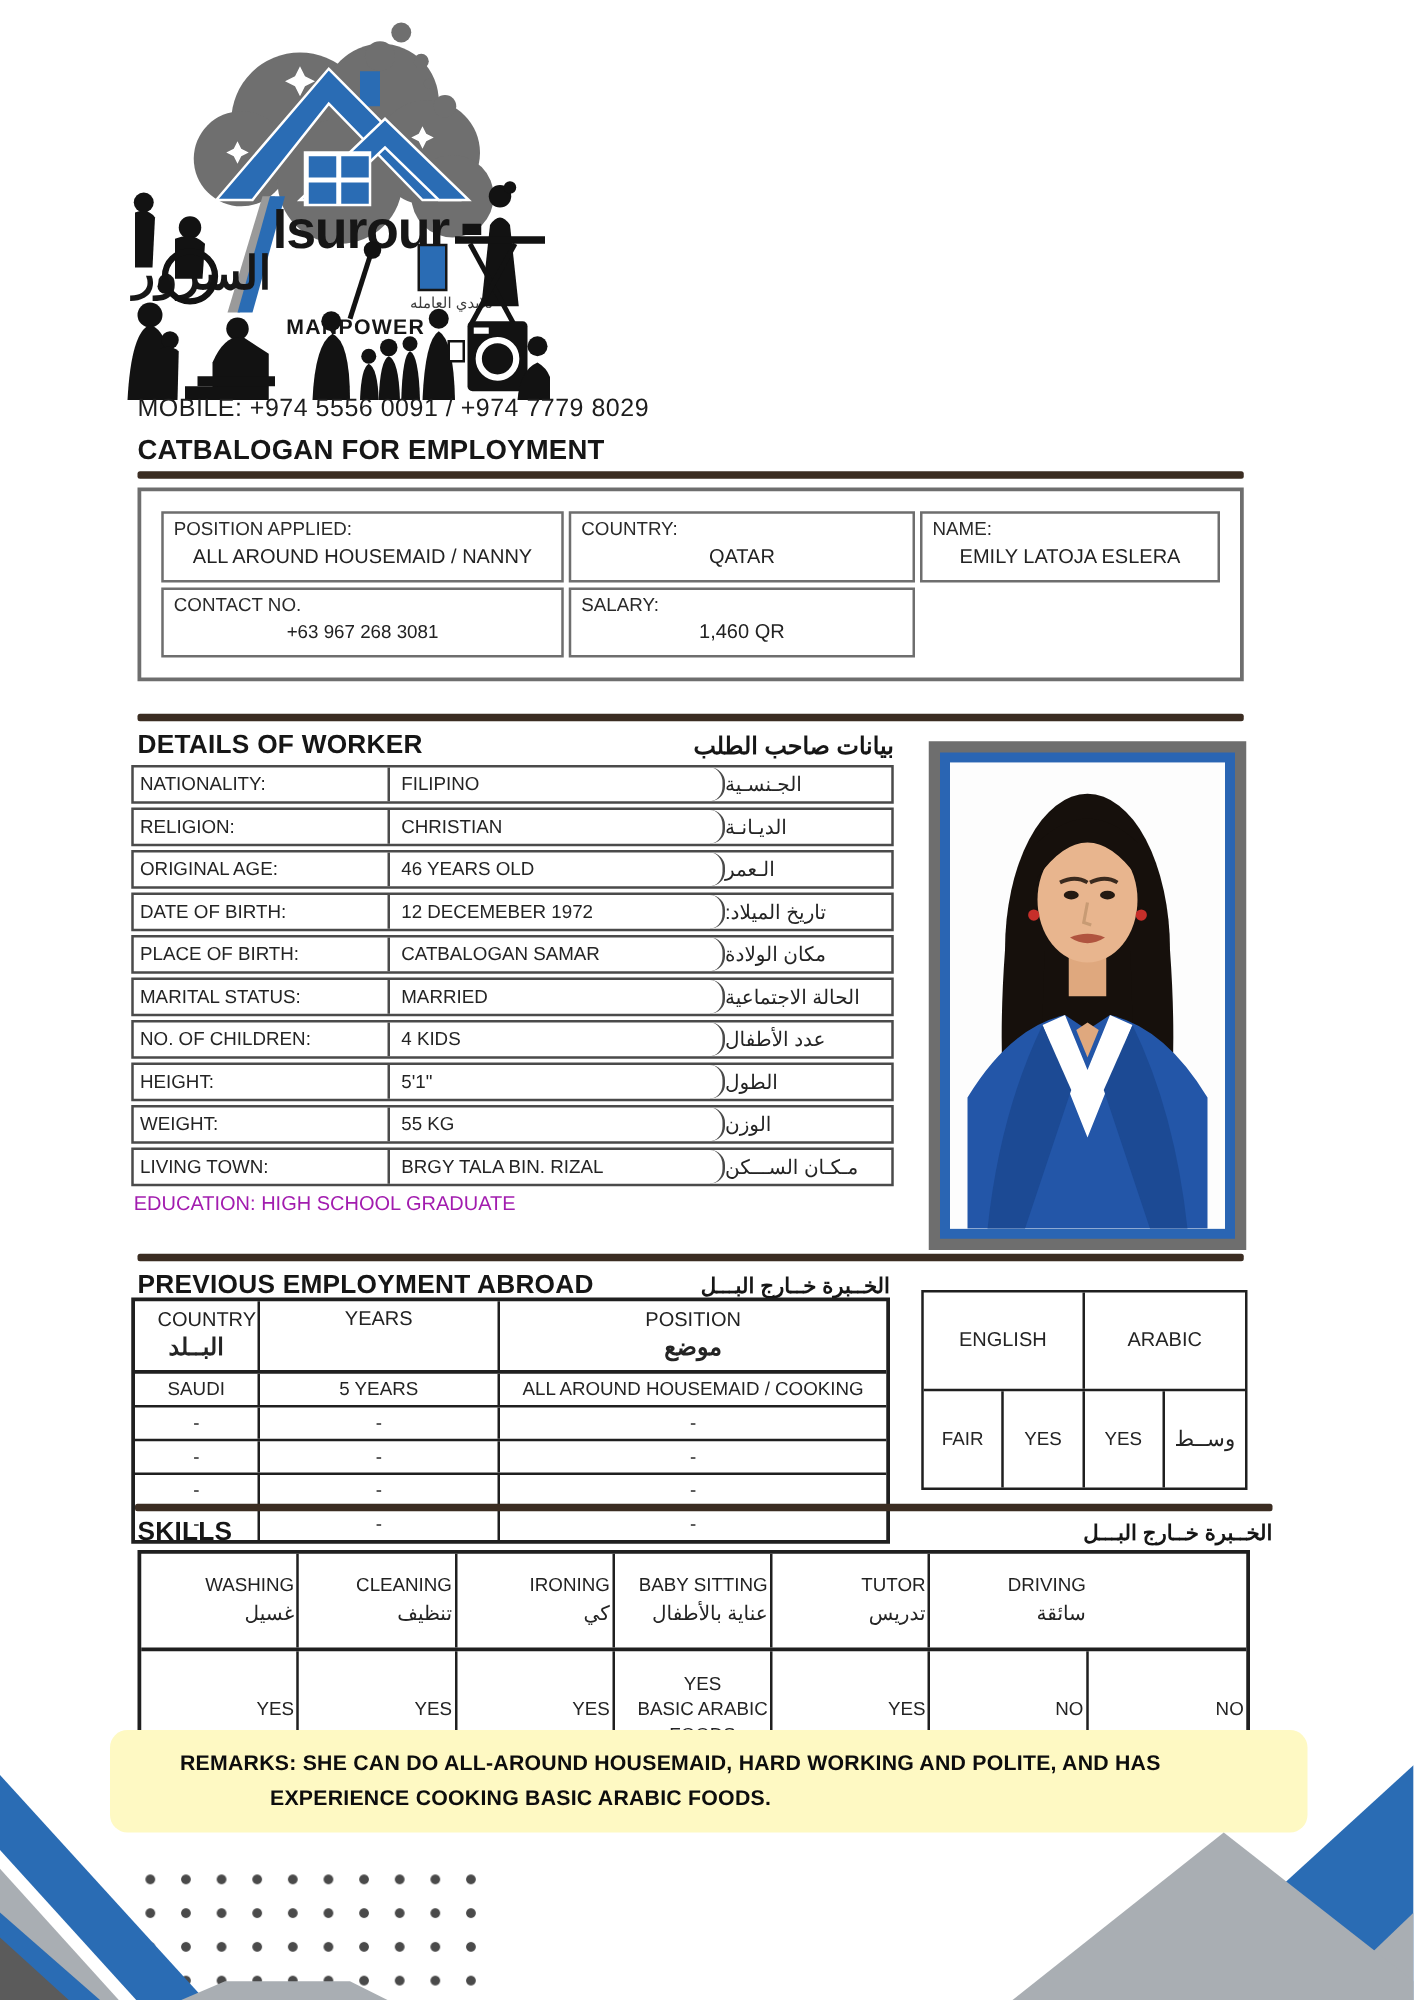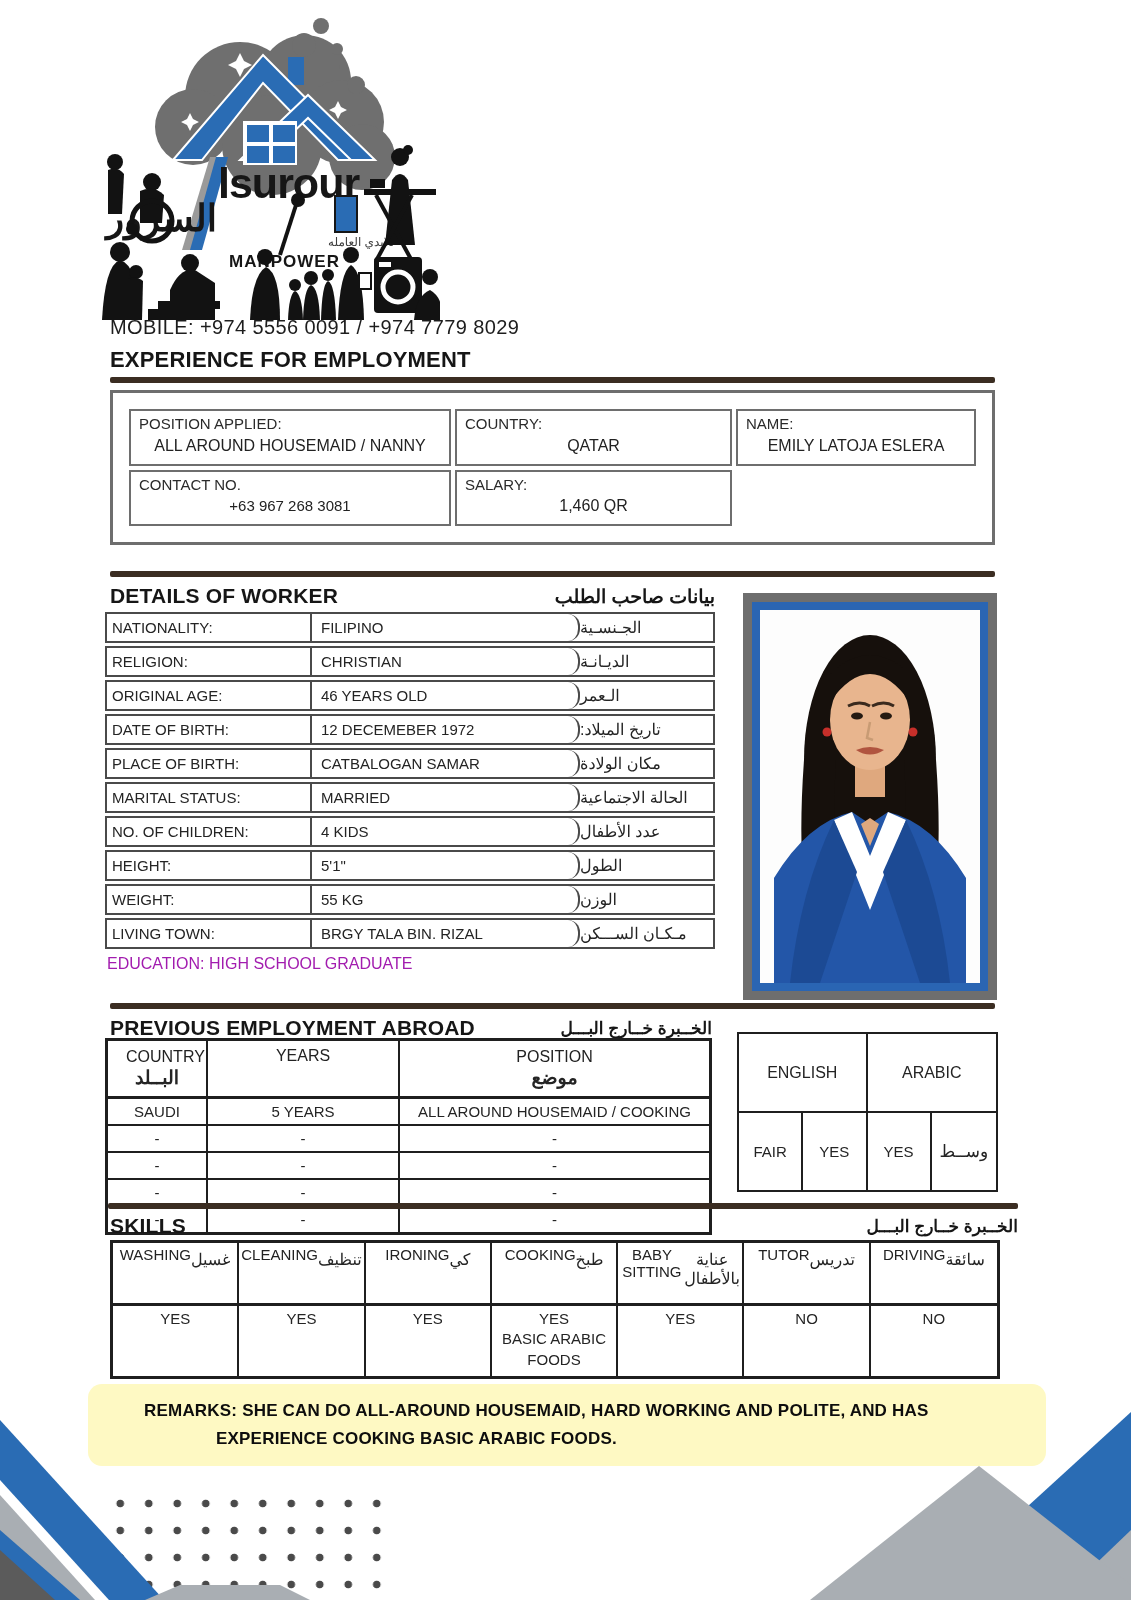--- a/index.html
+++ b/index.html
@@ -54,22 +54,22 @@
   .lang-top div{height:77px;display:flex;align-items:center;justify-content:center;font-size:16px;}
   .lang-top div:first-child{border-right:2px solid #1f1f1f;}
   .lang-bottom{display:grid;grid-template-columns:1fr 1fr 1fr 1fr;}
   .lang-bottom div{height:77px;display:flex;align-items:center;justify-content:center;font-size:15px;border-right:2px solid #1f1f1f;}
   .lang-bottom div:last-child{border-right:none;font-size:17px;direction:rtl;}
 
   
   .skills-table{left:110px;top:1240px;width:890px;border:3px solid #1f1f1f;box-sizing:border-box;}
   .sk-row{display:grid;grid-template-columns:repeat(7,1fr);}
   .sk-head{border-bottom:3px solid #1f1f1f;}
-  .sk-cell{border-right:2px solid #1f1f1f;display:flex;flex-direction:row;align-items:flex-start;justify-content:center;
-           min-height:60px;padding:3px 2px;box-sizing:border-box;text-align:center;}
+  .sk-cell{border-right:2px solid #1f1f1f;display:flex;flex-direction:column;align-items:flex-end;justify-content:center;
+           min-height:60px;padding:17px 2px;box-sizing:border-box;text-align:center;}
   .sk-row .sk-cell:last-child{border-right:none;}
   .sk-en{font-size:15px;color:#222;}
   .sk-ar{font-size:16px;direction:rtl;margin-top:4px;}
   .sk-val{font-size:15px;min-height:70px;white-space:pre-line;line-height:1.35;}
 
   
   .remarks{left:88px;top:1384px;width:958px;background:#fef9c3;border-radius:14px;
            padding:13px 24px 13px 128px;text-indent:-72px;box-sizing:border-box;
            font-size:17px;font-weight:700;color:#0d0d0d;line-height:1.65;letter-spacing:.2px;}
 
@@ -166,21 +166,21 @@
       <rect x="284" y="252" width="48" height="56" rx="4"></rect>
       <circle cx="308" cy="282" r="15" fill="none" stroke="#ffffff" stroke-width="5"></circle>
       <rect x="289" y="257" width="12" height="5" fill="#ffffff"></rect>
       <circle cx="340" cy="272" r="8"></circle>
         <path d="M324 315 q2 -24 16 -30 q14 8 12 30 z"></path>
     </g>
   </svg>
 
   <div class="abs mobile-line">MOBILE: +974 5556 0091 / +974 7779 8029</div>
 
-  <div class="abs sec-title" style="left:110px;top:347px;">EXPERIENCE FOR EMPLOYMENT</div>
+  <div class="abs sec-title" style="left:110px;top:347px;">CATBALOGAN FOR EMPLOYMENT</div>
   <div class="abs rule" style="left:110px;top:377px;width:885px;"></div>
 
   <div class="abs app-table">
     <div class="app-cell">
       <span class="cell-label">POSITION APPLIED:</span>
       <span class="cell-value">ALL AROUND HOUSEMAID / NANNY</span>
     </div>
     <div class="app-cell">
       <span class="cell-label">COUNTRY:</span>
       <span class="cell-value">QATAR</span>
@@ -356,24 +356,20 @@
       </div>
       <div class="sk-cell">
         <span class="sk-en">CLEANING</span>
         <span class="sk-ar">تنظيف</span>
       </div>
       <div class="sk-cell">
         <span class="sk-en">IRONING</span>
         <span class="sk-ar">كي</span>
       </div>
       <div class="sk-cell">
-        <span class="sk-en">COOKING</span>
-        <span class="sk-ar">طبخ</span>
-      </div>
-      <div class="sk-cell">
         <span class="sk-en">BABY SITTING</span>
         <span class="sk-ar">عناية بالأطفال</span>
       </div>
       <div class="sk-cell">
         <span class="sk-en">TUTOR</span>
         <span class="sk-ar">تدريس</span>
       </div>
       <div class="sk-cell">
         <span class="sk-en">DRIVING</span>
         <span class="sk-ar">سائقة</span>

